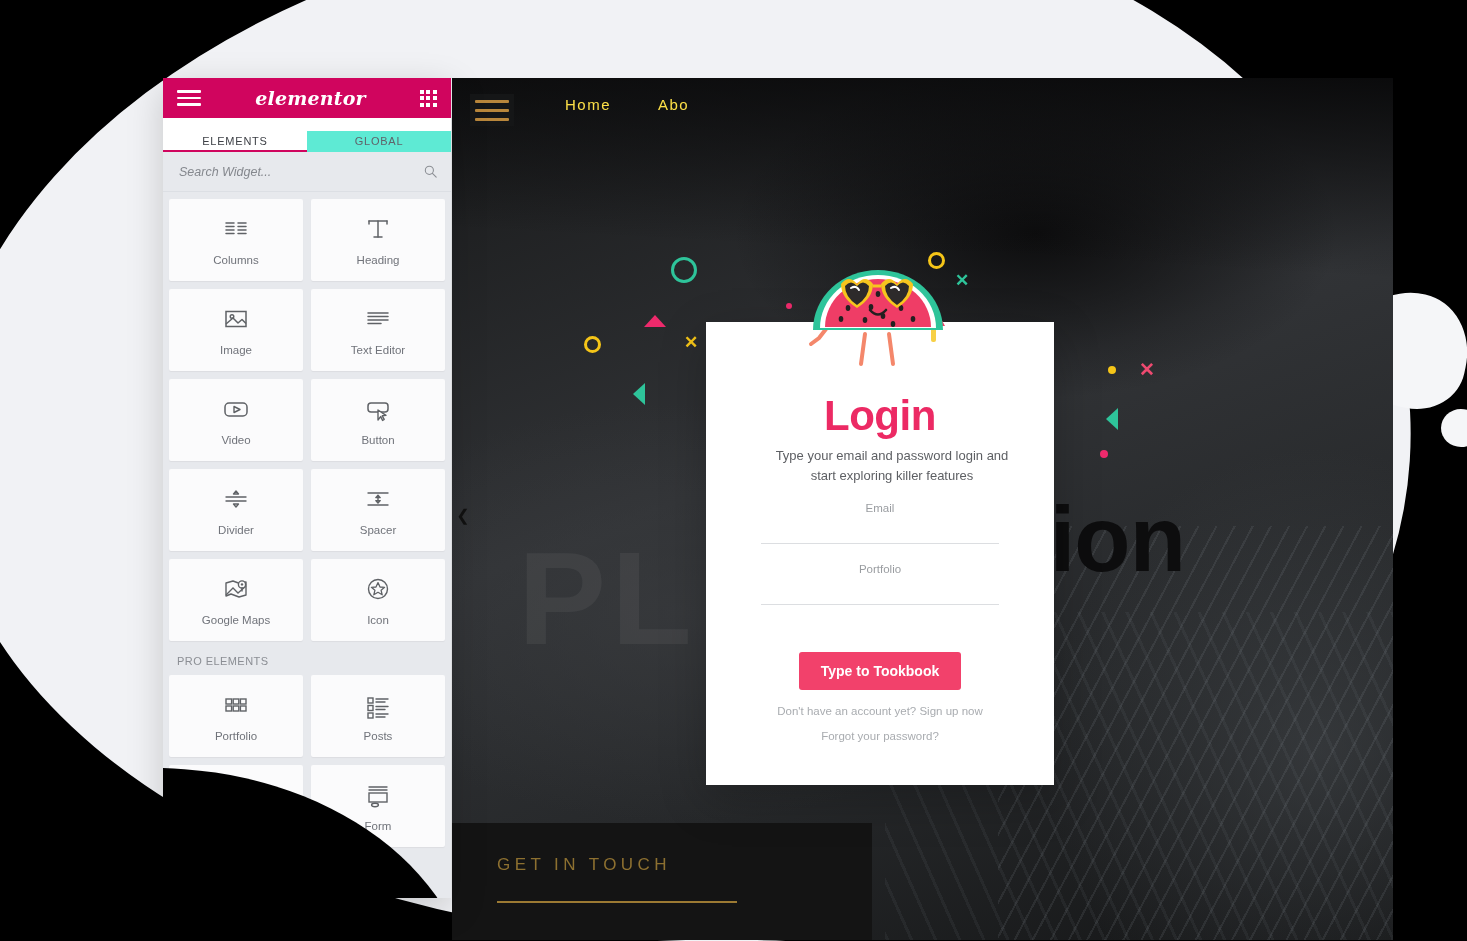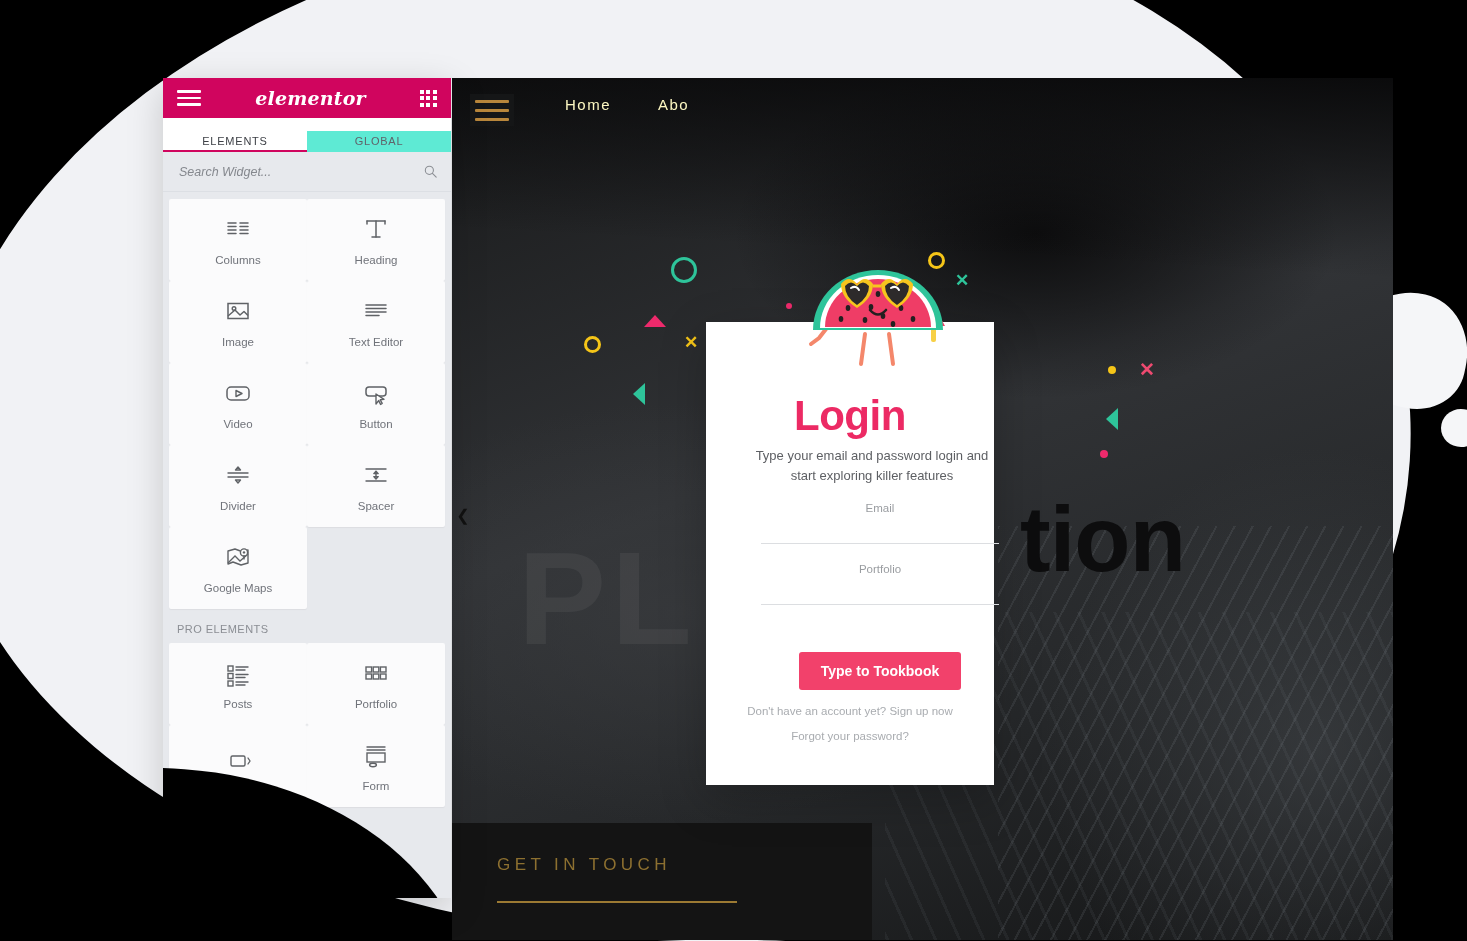--- a/index.html
+++ b/index.html
@@ -71,21 +71,21 @@
   
   #site-nav{position:absolute;left:0;top:0;width:100%;height:62px;}
   #site-burger{
     position:absolute;left:18px;top:16px;width:44px;height:32px;
     display:flex;flex-direction:column;justify-content:center;gap:6px;
     padding:0 5px;box-sizing:border-box;background:#151617;
   }
   #site-burger span{display:block;height:3px;background:#b8863b;border-radius:1px;}
   .site-nav-link{
     position:absolute;top:18px;font-size:15px;letter-spacing:.10em;
-    color:#fef9c3;font-weight:400;
+    color:#fde047;font-weight:400;
   }
   #nav-home{left:113px;}
   #nav-about{left:206px;}
 
   
   #git{
     position:absolute;left:0;top:745px;width:420px;height:130px;background:#141414;
   }
   #git-title{
     position:absolute;left:45px;top:32px;font-size:17px;letter-spacing:.26em;
@@ -101,30 +101,30 @@
 
   
   .cf{position:absolute;}
   .cf-ring{border-radius:50%;background:transparent;}
   .cf-dot{border-radius:50%;}
   .cf-x{font-weight:700;line-height:1;font-family:"Liberation Sans",sans-serif;}
   .cf-tri{width:0;height:0;}
 
   
   #login-card{
-    position:absolute;left:706px;top:322px;width:288px;height:463px;
+    position:absolute;left:706px;top:322px;width:348px;height:463px;
     background:#fff;box-shadow:0 14px 44px rgba(0,0,0,.22);
   }
   #mascot{position:absolute;left:803px;top:264px;width:150px;height:112px;}
   #login-title{
     position:absolute;left:0;top:70px;width:100%;text-align:center;
     font-size:42px;font-weight:700;color:#ec2a64;letter-spacing:-.01em;
   }
   #login-sub{
-    position:absolute;left:40px;top:124px;width:252px;text-align:center;
+    position:absolute;left:60px;top:124px;width:252px;text-align:center;
     font-size:13px;line-height:1.55;color:#5d5f63;
   }
   .field{position:absolute;left:55px;width:238px;}
   #field-email{top:180px;}
   #field-password{top:241px;}
   .field-label{font-size:11.5px;color:#9a9da1;display:block;text-align:center;}
   .field-input{
     display:block;width:100%;box-sizing:border-box;
     border:0;border-bottom:1px solid #dcdee1;background:transparent;
     height:30px;font-size:13px;color:#333;outline:none;
@@ -178,21 +178,21 @@
   }
   #search-input{
     flex:1;border:0;background:transparent;outline:none;
     font-size:12.5px;font-style:italic;color:#6f7278;
     font-family:"Liberation Sans", sans-serif;
   }
   #search-input::placeholder{color:#85888e;font-style:italic;}
   #search-icon{width:13px;height:13px;}
 
   #panel-body{padding:7px 6px 0 6px;box-sizing:border-box;}
-  .widget-grid{display:grid;grid-template-columns:1fr 1fr;}
+  .widget-grid{display:grid;grid-template-columns:1fr 1fr;gap:8px;}
   .widget{
     background:#fbfbfc;height:82px;border-radius:2px;
     display:flex;flex-direction:column;align-items:center;justify-content:center;
     gap:10px;cursor:pointer;box-shadow:0 1px 1px rgba(0,0,0,.05);
   }
   .widget-icon{width:30px;height:30px;color:#5f6266;display:block;}
   .widget-label{font-size:11.5px;color:#70737a;}
   .section-head{
     font-size:11px;letter-spacing:.04em;color:#8b8e94;
     padding:14px 8px 8px 8px;
@@ -444,57 +444,64 @@
           <svg class="widget-icon" viewBox="0 0 30 30">
             <path d="M5 9 L12 7 L20 10 L25 8 L25 21 L18 23 L10 20 L5 22 Z" fill="none" stroke="#5f6266" stroke-width="1.4" stroke-linejoin="round"></path>
             <path d="M5 21 L12 14 L17 19 L25 12" fill="none" stroke="#5f6266" stroke-width="1.3"></path>
             <circle cx="21" cy="10.5" r="3.6" fill="#fbfbfc" stroke="#5f6266" stroke-width="1.4"></circle>
             <path d="M21 13.6 L21 17" stroke="#5f6266" stroke-width="1.4" stroke-linecap="round"></path>
             <circle cx="21" cy="10.4" r="1.2" fill="#5f6266"></circle>
           </svg>
           <div class="widget-label">Google Maps</div>
         </div>
 
+        <div class="widget">
+          <svg class="widget-icon" viewBox="0 0 30 30">
+            <circle cx="15" cy="15" r="9.5" fill="none" stroke="#5f6266" stroke-width="1.4"></circle>
+            <path d="M15 8.6 L17 13 L21.6 13.3 L18.1 16.3 L19.2 20.8 L15 18.3 L10.8 20.8 L11.9 16.3 L8.4 13.3 L13 13 Z" fill="none" stroke="#5f6266" stroke-width="1.3" stroke-linejoin="round"></path>
+          </svg>
+          <div class="widget-label">Icon</div>
+        </div>
 
       </div>
 
       <div class="section-head">PRO ELEMENTS</div>
 
       <div class="widget-grid">
+
+        <div class="widget">
+          <svg class="widget-icon" viewBox="0 0 30 30">
+            <g stroke="#5f6266" stroke-width="1.4" fill="none">
+              <rect x="5" y="9" width="5.6" height="5"></rect>
+              <rect x="12.2" y="9" width="5.6" height="5"></rect>
+              <rect x="19.4" y="9" width="5.6" height="5"></rect>
+              <rect x="5" y="16" width="5.6" height="5"></rect>
+              <rect x="12.2" y="16" width="5.6" height="5"></rect>
+              <rect x="19.4" y="16" width="5.6" height="5"></rect>
+            </g>
+          </svg>
+          <div class="widget-label">Portfolio</div>
+        </div>
 
         <div class="widget">
           <svg class="widget-icon" viewBox="0 0 30 30">
             <g stroke="#5f6266" stroke-width="1.4" fill="none">
               <rect x="5" y="8" width="5" height="5"></rect>
               <rect x="5" y="15.5" width="5" height="5"></rect>
               <rect x="5" y="23" width="5" height="5"></rect>
               <path d="M13 9h12M13 12h9" stroke-linecap="round"></path>
               <path d="M13 16.5h12M13 19.5h9" stroke-linecap="round"></path>
               <path d="M13 24h12M13 27h9" stroke-linecap="round"></path>
             </g>
           </svg>
           <div class="widget-label">Posts</div>
         </div>
 
         <div class="widget">
           <svg class="widget-icon" viewBox="0 0 30 30">
-            <g stroke="#5f6266" stroke-width="1.4" fill="none">
-              <rect x="5" y="9" width="5.6" height="5"></rect>
-              <rect x="12.2" y="9" width="5.6" height="5"></rect>
-              <rect x="19.4" y="9" width="5.6" height="5"></rect>
-              <rect x="5" y="16" width="5.6" height="5"></rect>
-              <rect x="12.2" y="16" width="5.6" height="5"></rect>
-              <rect x="19.4" y="16" width="5.6" height="5"></rect>
-            </g>
-          </svg>
-          <div class="widget-label">Portfolio</div>
-        </div>
-
-        <div class="widget">
-          <svg class="widget-icon" viewBox="0 0 30 30">
             <rect x="8" y="10" width="14" height="10" rx="1.5" fill="none" stroke="#5f6266" stroke-width="1.4"></rect>
             <path d="M25 12 L27 15 L25 18" fill="none" stroke="#5f6266" stroke-width="1.3" stroke-linecap="round"></path>
           </svg>
           <div class="widget-label"></div>
         </div>
 
         <div class="widget">
           <svg class="widget-icon" viewBox="0 0 30 30">
             <g stroke="#5f6266" stroke-width="1.4" fill="none" stroke-linecap="round">
               <path d="M6 7h18"></path>

